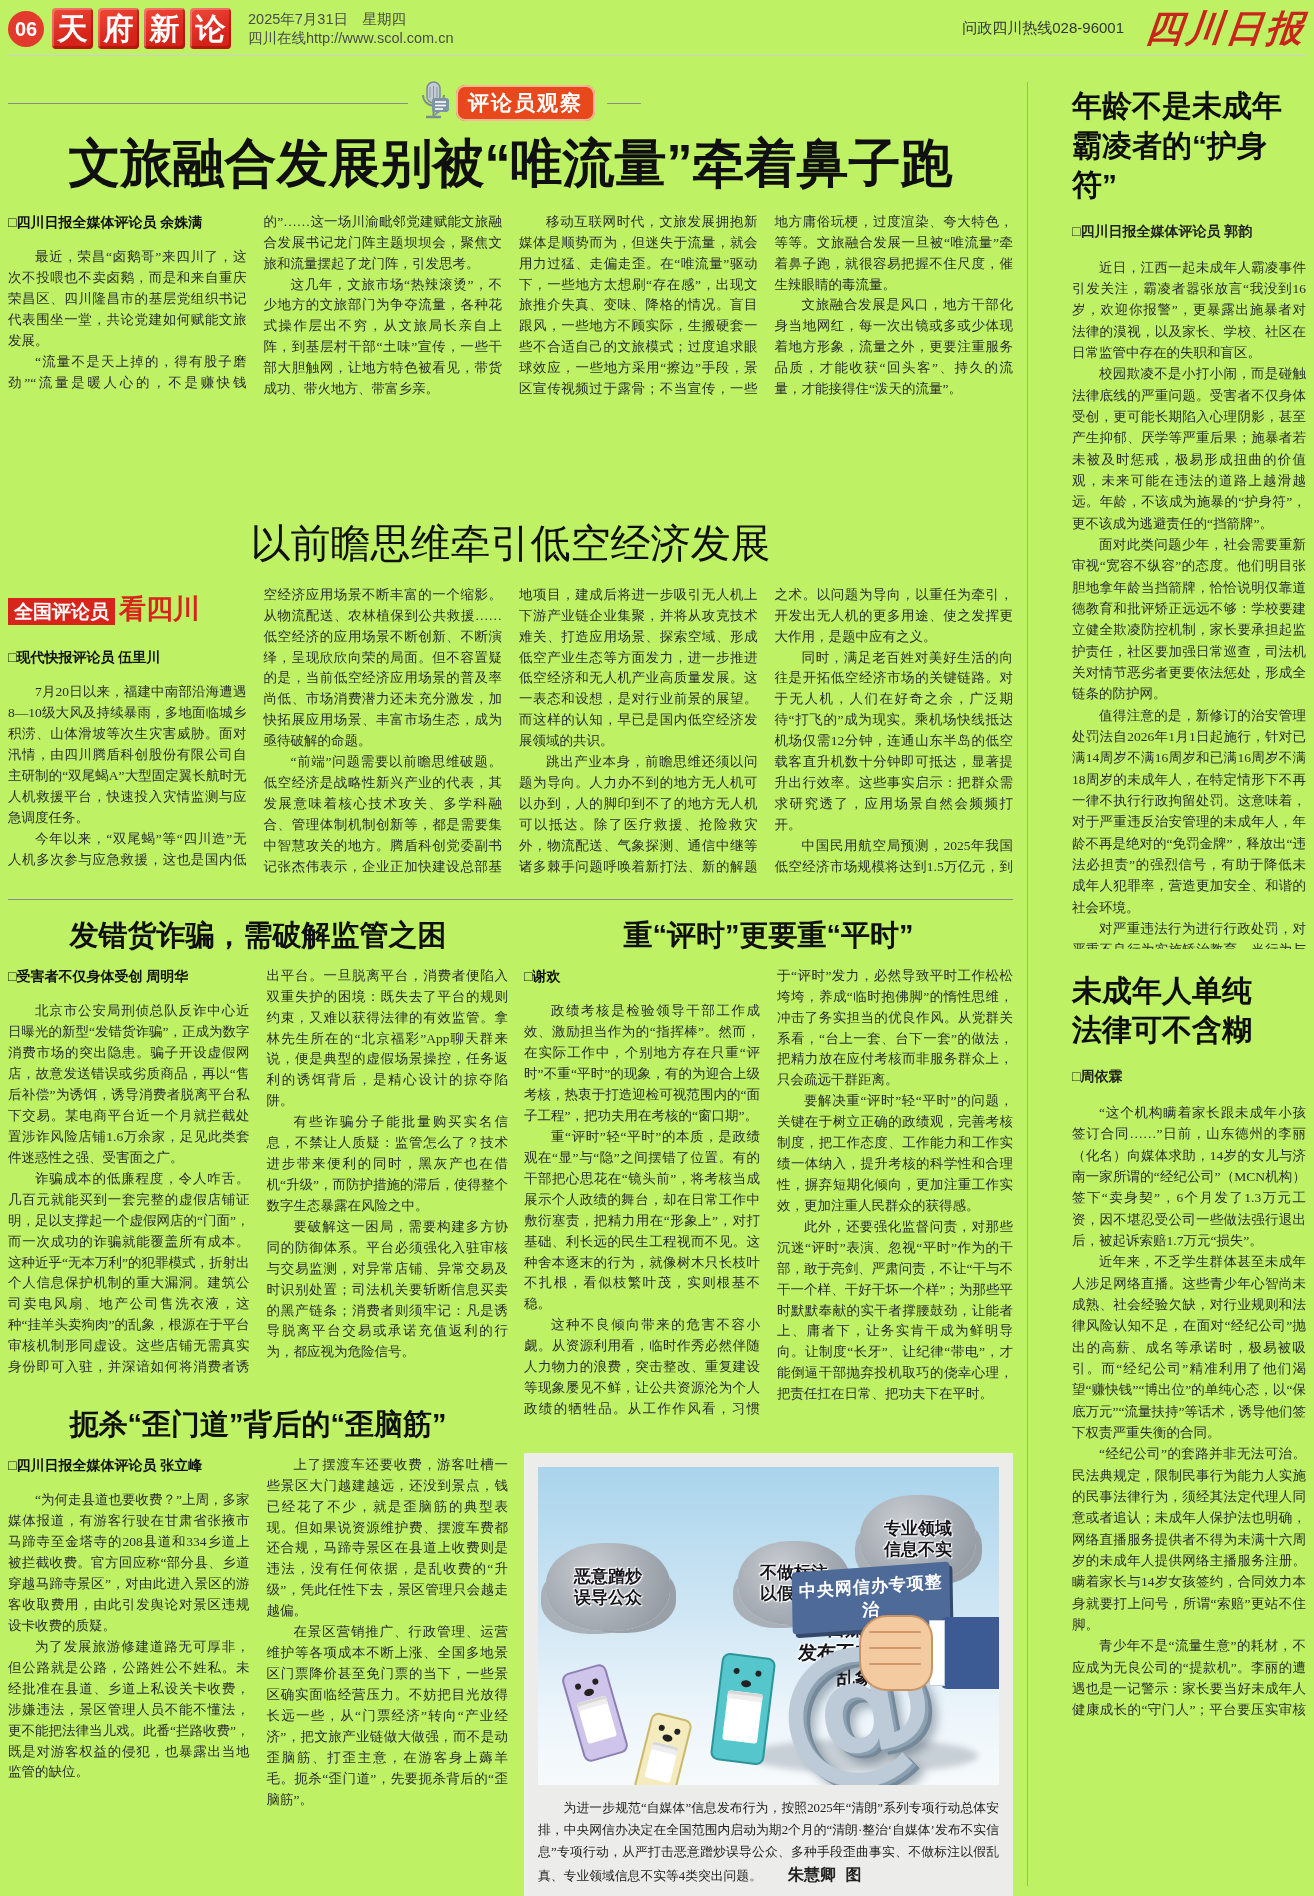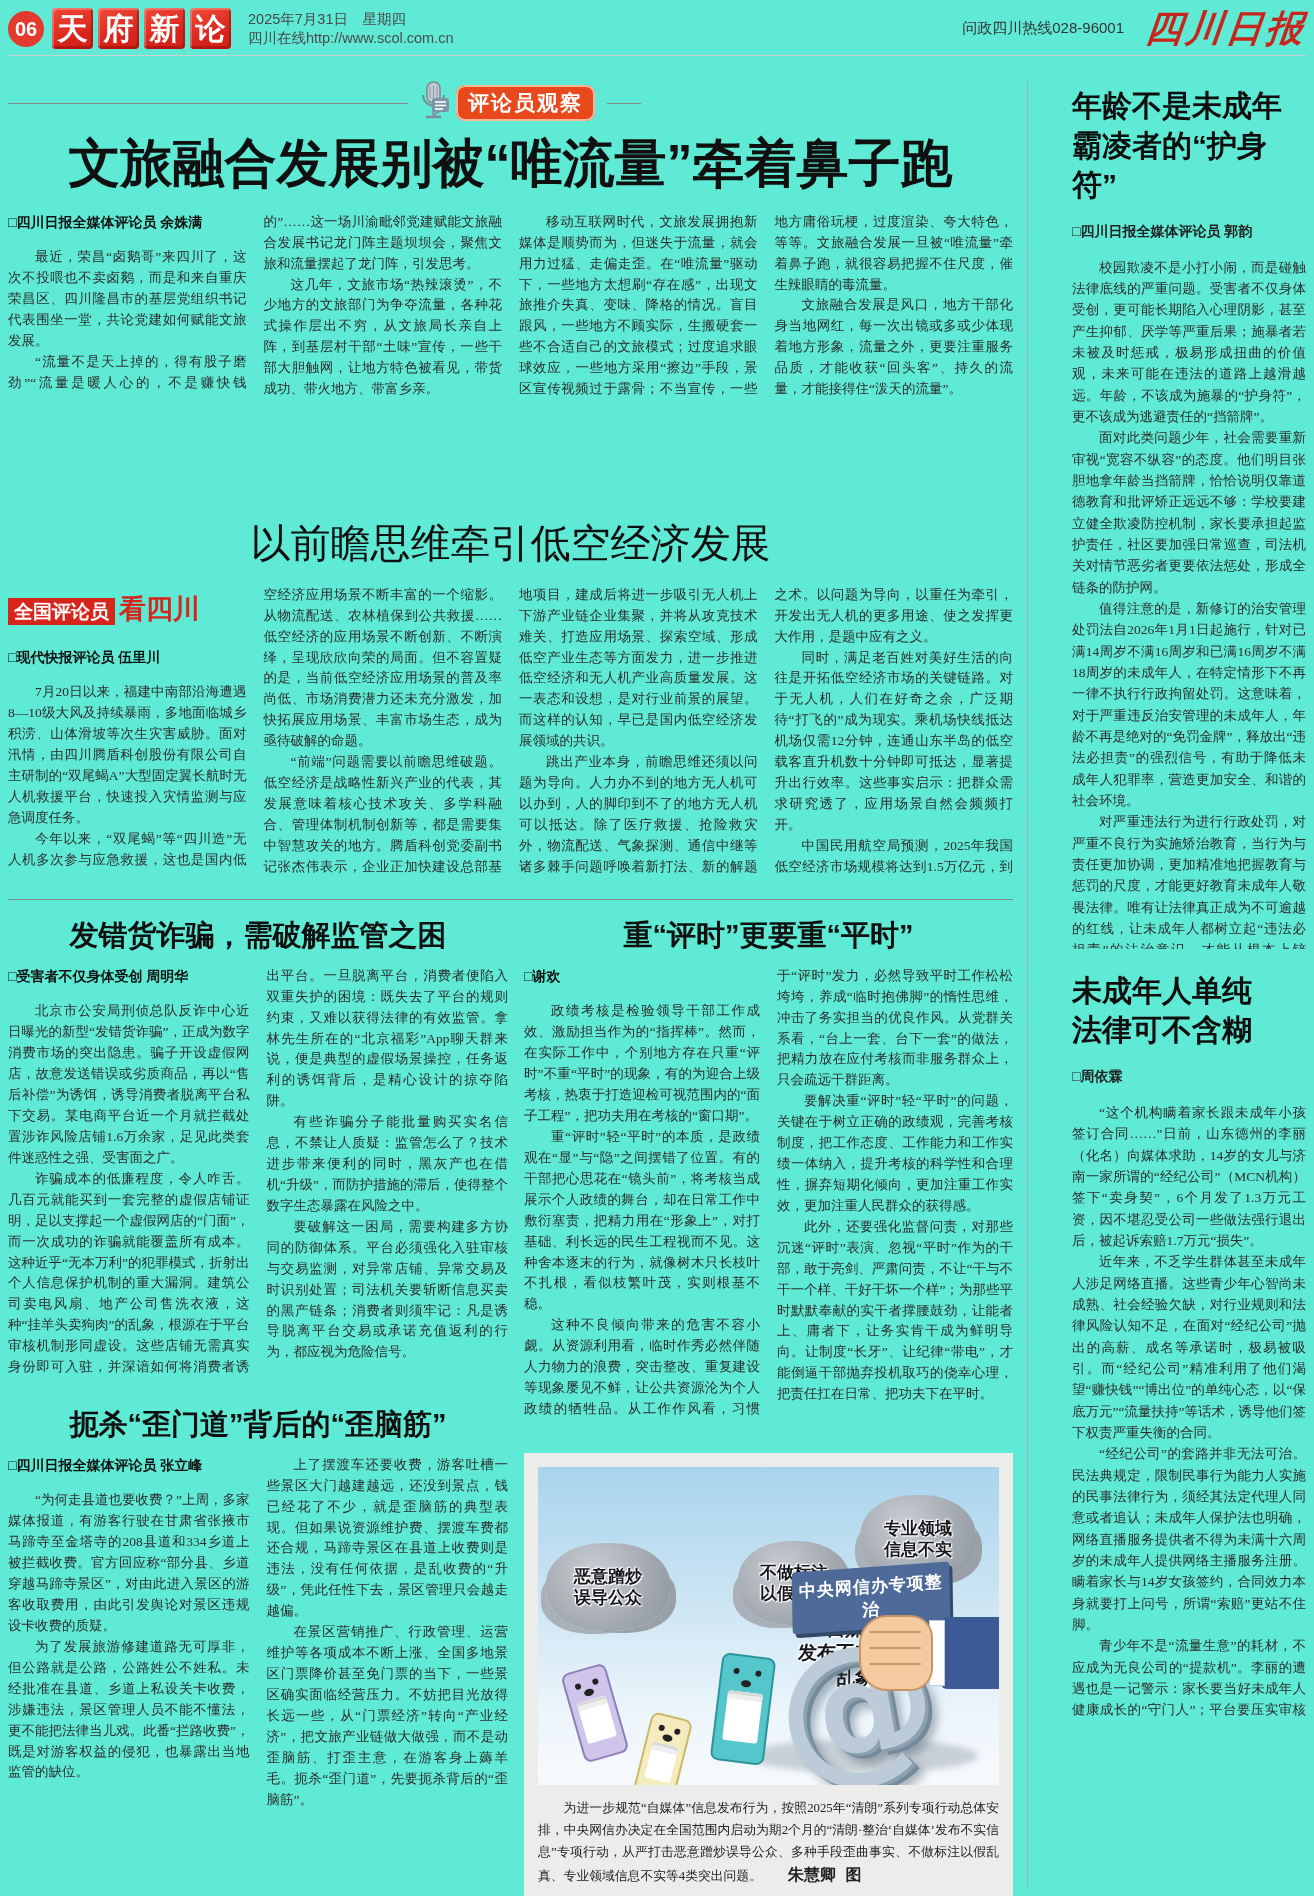--- a/index.html
+++ b/index.html
@@ -1,19 +1,19 @@
 <!DOCTYPE html>
 <html><head>
 <meta charset="utf-8">
 <style>
   * { margin:0; padding:0; box-sizing:border-box; }
   html,body { background:#e9e9e9; }
   .page {
     position:relative; width:1314px; height:1896px; margin:0 auto;
-    background:#5eead4; overflow:hidden; padding:6px 8px 0 8px;
+    background:#bef264; overflow:hidden; padding:6px 8px 0 8px;
     font-family:"Liberation Sans", sans-serif; color:#222;
   }
   
   .masthead { display:flex; align-items:center; height:50px; border-bottom:1px solid #cfcfcf; padding-bottom:4px; }
   .pagenum { width:36px; height:36px; border-radius:50%; background:#e23a2d; color:#fff;
              font-size:20px; font-weight:bold; text-align:center; line-height:36px; flex:0 0 auto; }
   .tiles { display:flex; margin-left:8px; }
   .tile { width:41px; height:41px; margin-right:5px; border-radius:4px;
           background:linear-gradient(160deg,#f04a38 0%,#d6231a 70%);
           box-shadow:inset -2px -3px 0 rgba(120,0,0,.35), inset 2px 2px 0 rgba(255,255,255,.25);
@@ -281,20 +281,21 @@
 
     <div class="v-divider"></div>
 
     <aside class="sidebar">
       <h3 class="sb-h">
         <span>年龄不是未成年</span><br>
         <span>霸凌者的“护身符”</span>
       </h3>
       <div class="sb-byline">□四川日报全媒体评论员 郭韵</div>
       <div class="sb-body sb-b1">
+        <p>近日，江西一起未成年人霸凌事件引发关注，霸凌者嚣张放言“我没到16岁，欢迎你报警”，更暴露出施暴者对法律的漠视，以及家长、学校、社区在日常监管中存在的失职和盲区。</p>
         <p>校园欺凌不是小打小闹，而是碰触法律底线的严重问题。受害者不仅身体受创，更可能长期陷入心理阴影，甚至产生抑郁、厌学等严重后果；施暴者若未被及时惩戒，极易形成扭曲的价值观，未来可能在违法的道路上越滑越远。年龄，不该成为施暴的“护身符”，更不该成为逃避责任的“挡箭牌”。</p>
         <p>面对此类问题少年，社会需要重新审视“宽容不纵容”的态度。他们明目张胆地拿年龄当挡箭牌，恰恰说明仅靠道德教育和批评矫正远远不够：学校要建立健全欺凌防控机制，家长要承担起监护责任，社区要加强日常巡查，司法机关对情节恶劣者更要依法惩处，形成全链条的防护网。</p>
         <p>值得注意的是，新修订的治安管理处罚法自2026年1月1日起施行，针对已满14周岁不满16周岁和已满16周岁不满18周岁的未成年人，在特定情形下不再一律不执行行政拘留处罚。这意味着，对于严重违反治安管理的未成年人，年龄不再是绝对的“免罚金牌”，释放出“违法必担责”的强烈信号，有助于降低未成年人犯罪率，营造更加安全、和谐的社会环境。</p>
         <p>对严重违法行为进行行政处罚，对严重不良行为实施矫治教育，当行为与责任更加协调，更加精准地把握教育与惩罚的尺度，才能更好教育未成年人敬畏法律。唯有让法律真正成为不可逾越的红线，让未成年人都树立起“违法必担责”的法治意识，才能从根本上铲除“年龄特权”的生存土壤，为青少年成长营造更安全、更和谐的社会环境。</p>
       </div>
 
       <h3 class="sb-h sb-h2">
         <span>未成年人单纯</span><br>
         <span>法律可不含糊</span>
       </h3>

